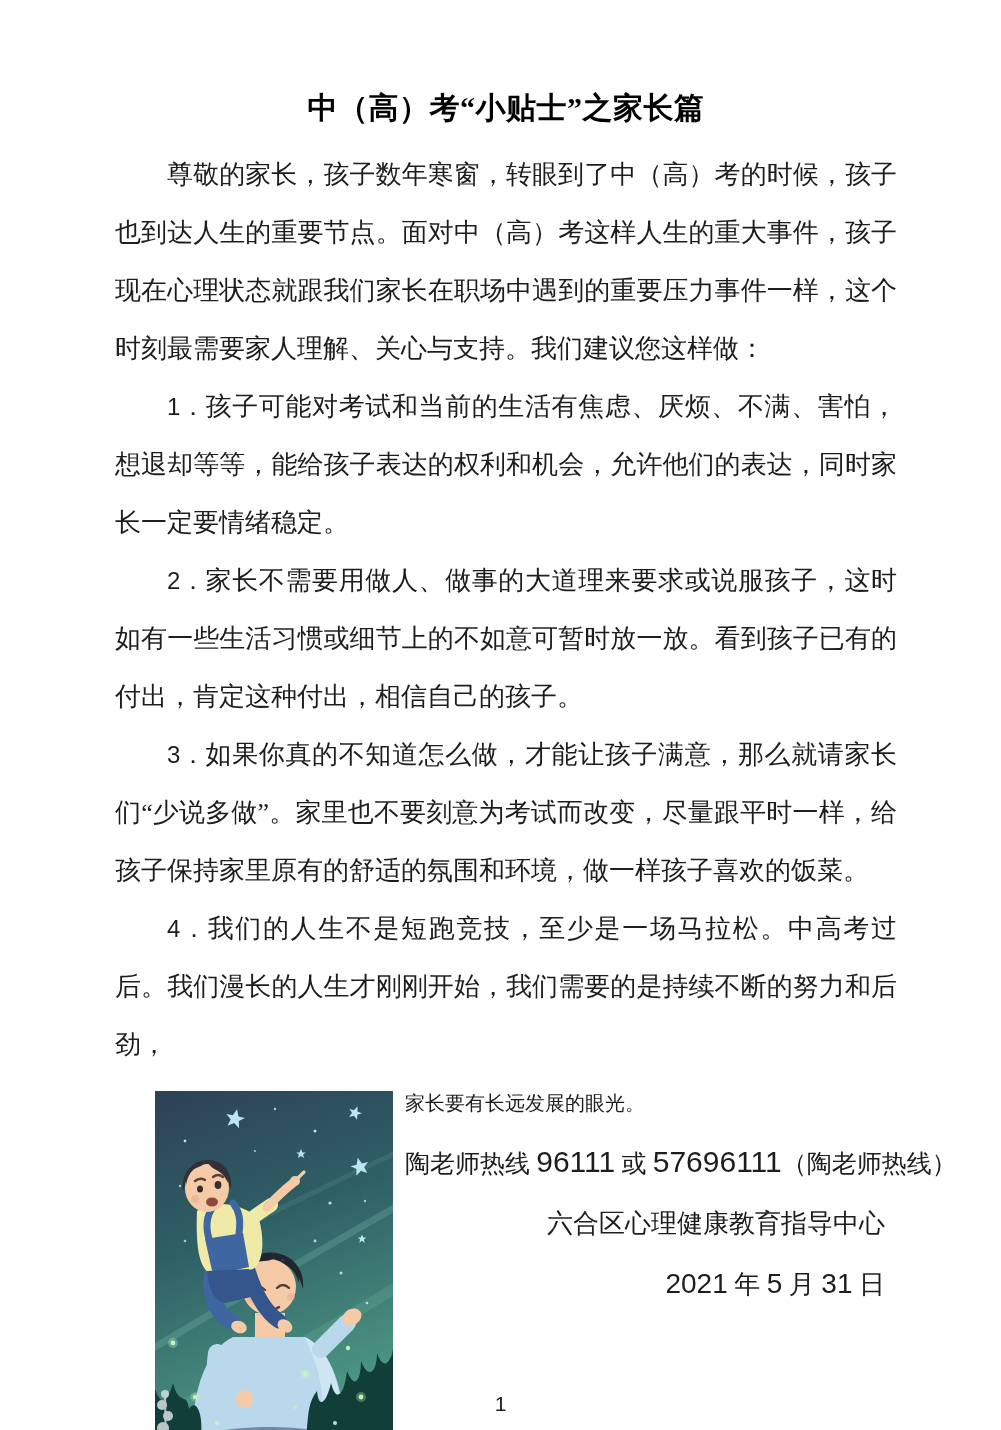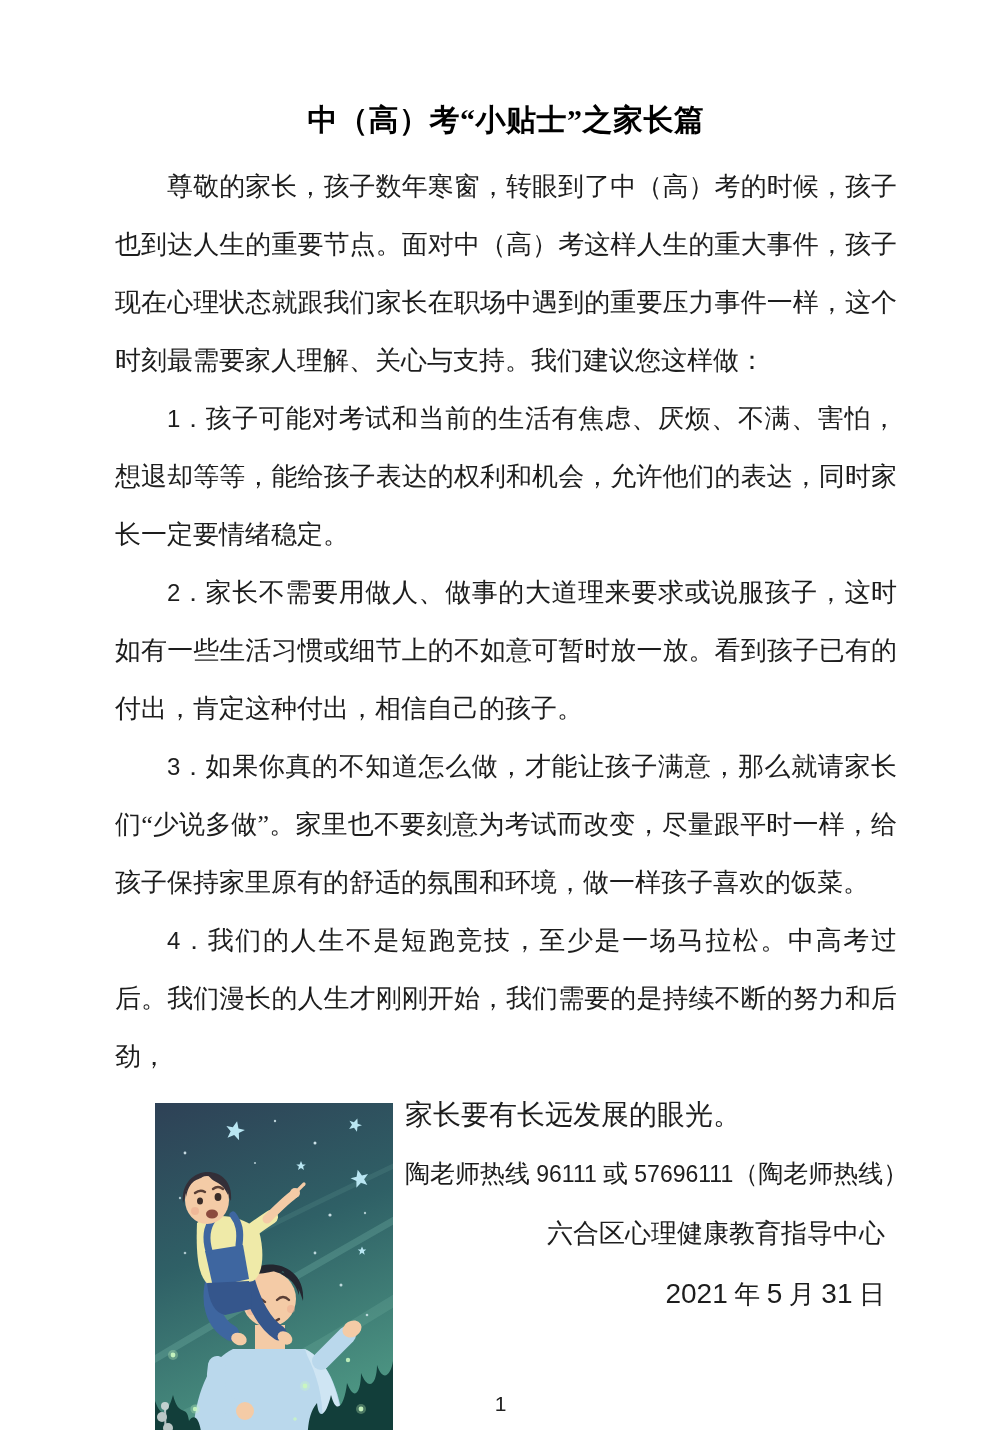--- a/index.html
+++ b/index.html
@@ -8,38 +8,38 @@
     --c-skin:#f4cba6; --c-blush:#eba98d; --c-hair-dad:#23262f; --c-hair-son:#332f38;
     --c-shirt-dad:#bad8ec; --c-shirt-dad-hi:#d6e9f6; --c-pants-dad:#7589a6;
     --c-shirt-son:#efeaa8; --c-overalls:#3e66a0; --c-overalls-dark:#35568c;
     --c-text:#1d1d1d;
   }
   html,body{margin:0;padding:0;background:#ffffff;}
   .page{
     position:relative; width:1001px; height:1430px; background:#ffffff; overflow:hidden;
     font-family:"Liberation Serif","DejaVu Serif",serif; color:var(--c-text);
   }
-  .content{position:absolute; left:115px; top:12px; width:782px;}
+  .content{position:absolute; left:115px; top:0; width:782px;}
   .title{
     margin:84px 0 0 0; font-size:30px; font-weight:bold; line-height:48px;
     text-align:center; letter-spacing:0.5px; color:#000;
   }
   .para{
     margin:0; font-size:26px; line-height:58px; text-align:justify;
     text-indent:52px; word-break:break-all;
   }
   .para.first{margin-top:14px;}
   .item-num{font-family:"Liberation Sans","DejaVu Sans",sans-serif; font-size:24px;}
   .bottom{position:relative; width:782px;}
   .illu{position:absolute; left:40px; top:17px; width:238px; height:364px; display:block;}
-  .cont-line{margin-left:290px; font-size:28px; line-height:58px;}
+  .cont-line{margin-left:290px; font-size:20px; line-height:58px;}
   .f-line{margin-left:290px; font-size:26px; line-height:60px;}
   .f2{margin-top:10px; text-indent:52px;}
   .f3{white-space:nowrap; font-size:25px;}
-  .f3 .num{font-size:23px;margin-top:48px;}
+  .f3 .num{font-size:30px;margin-top:48px;}
   .f4,.f5{text-align:right; padding-right:12px;}
   .num{font-family:"Liberation Sans","DejaVu Sans",sans-serif; font-size:28px;}
   .page-num{
     position:absolute; top:1392px; left:0; width:100%; text-align:center;
     font-size:21px; font-family:"Liberation Sans","DejaVu Sans",sans-serif; color:#222;
   }
   
   .s-top{stop-color:var(--c-sky-top);} .s-mid{stop-color:var(--c-sky-mid);} .s-bot{stop-color:var(--c-sky-bot);}
   .star{fill:var(--c-star);} .dot{fill:var(--c-dot);} .firefly{fill:var(--c-firefly);}
   .grass{fill:var(--c-grass);} .skin{fill:var(--c-skin);}

